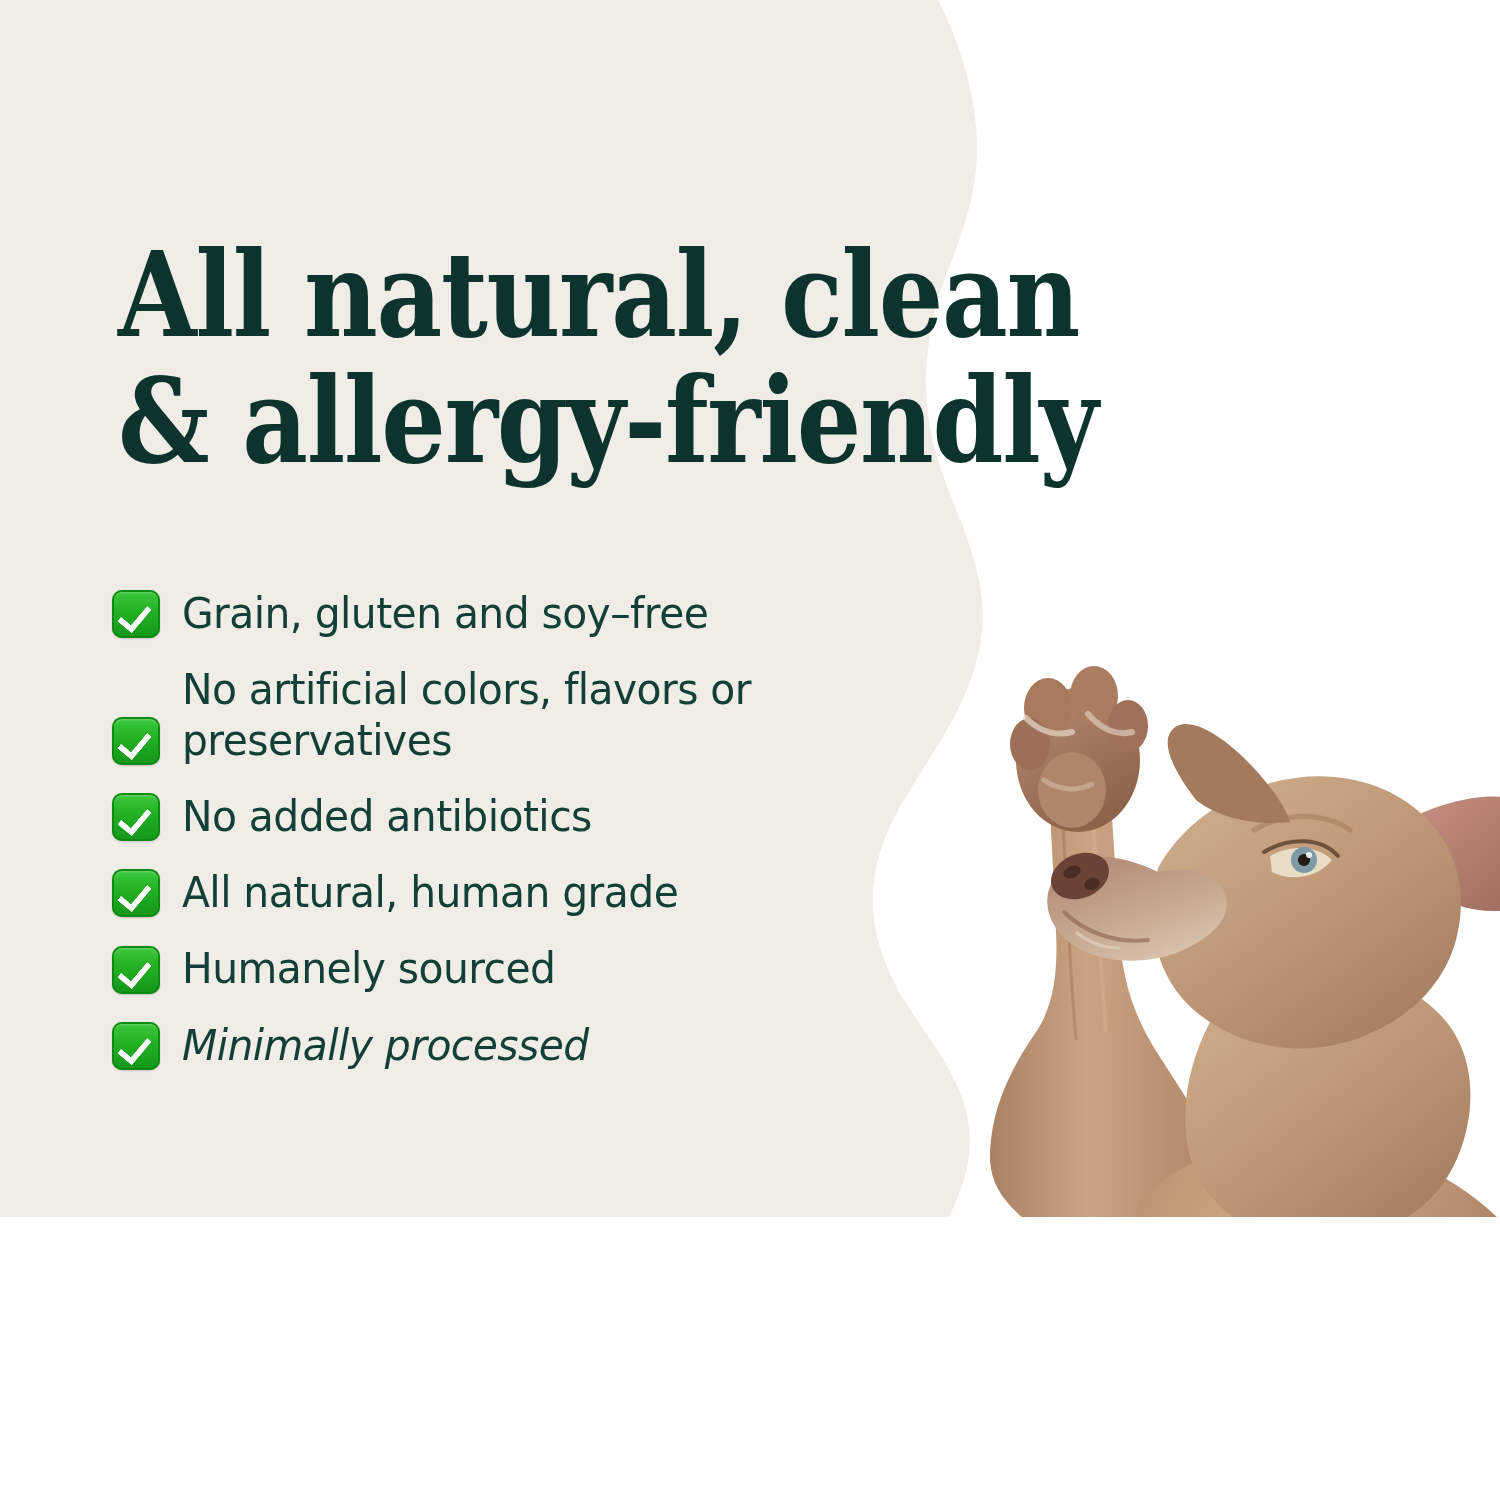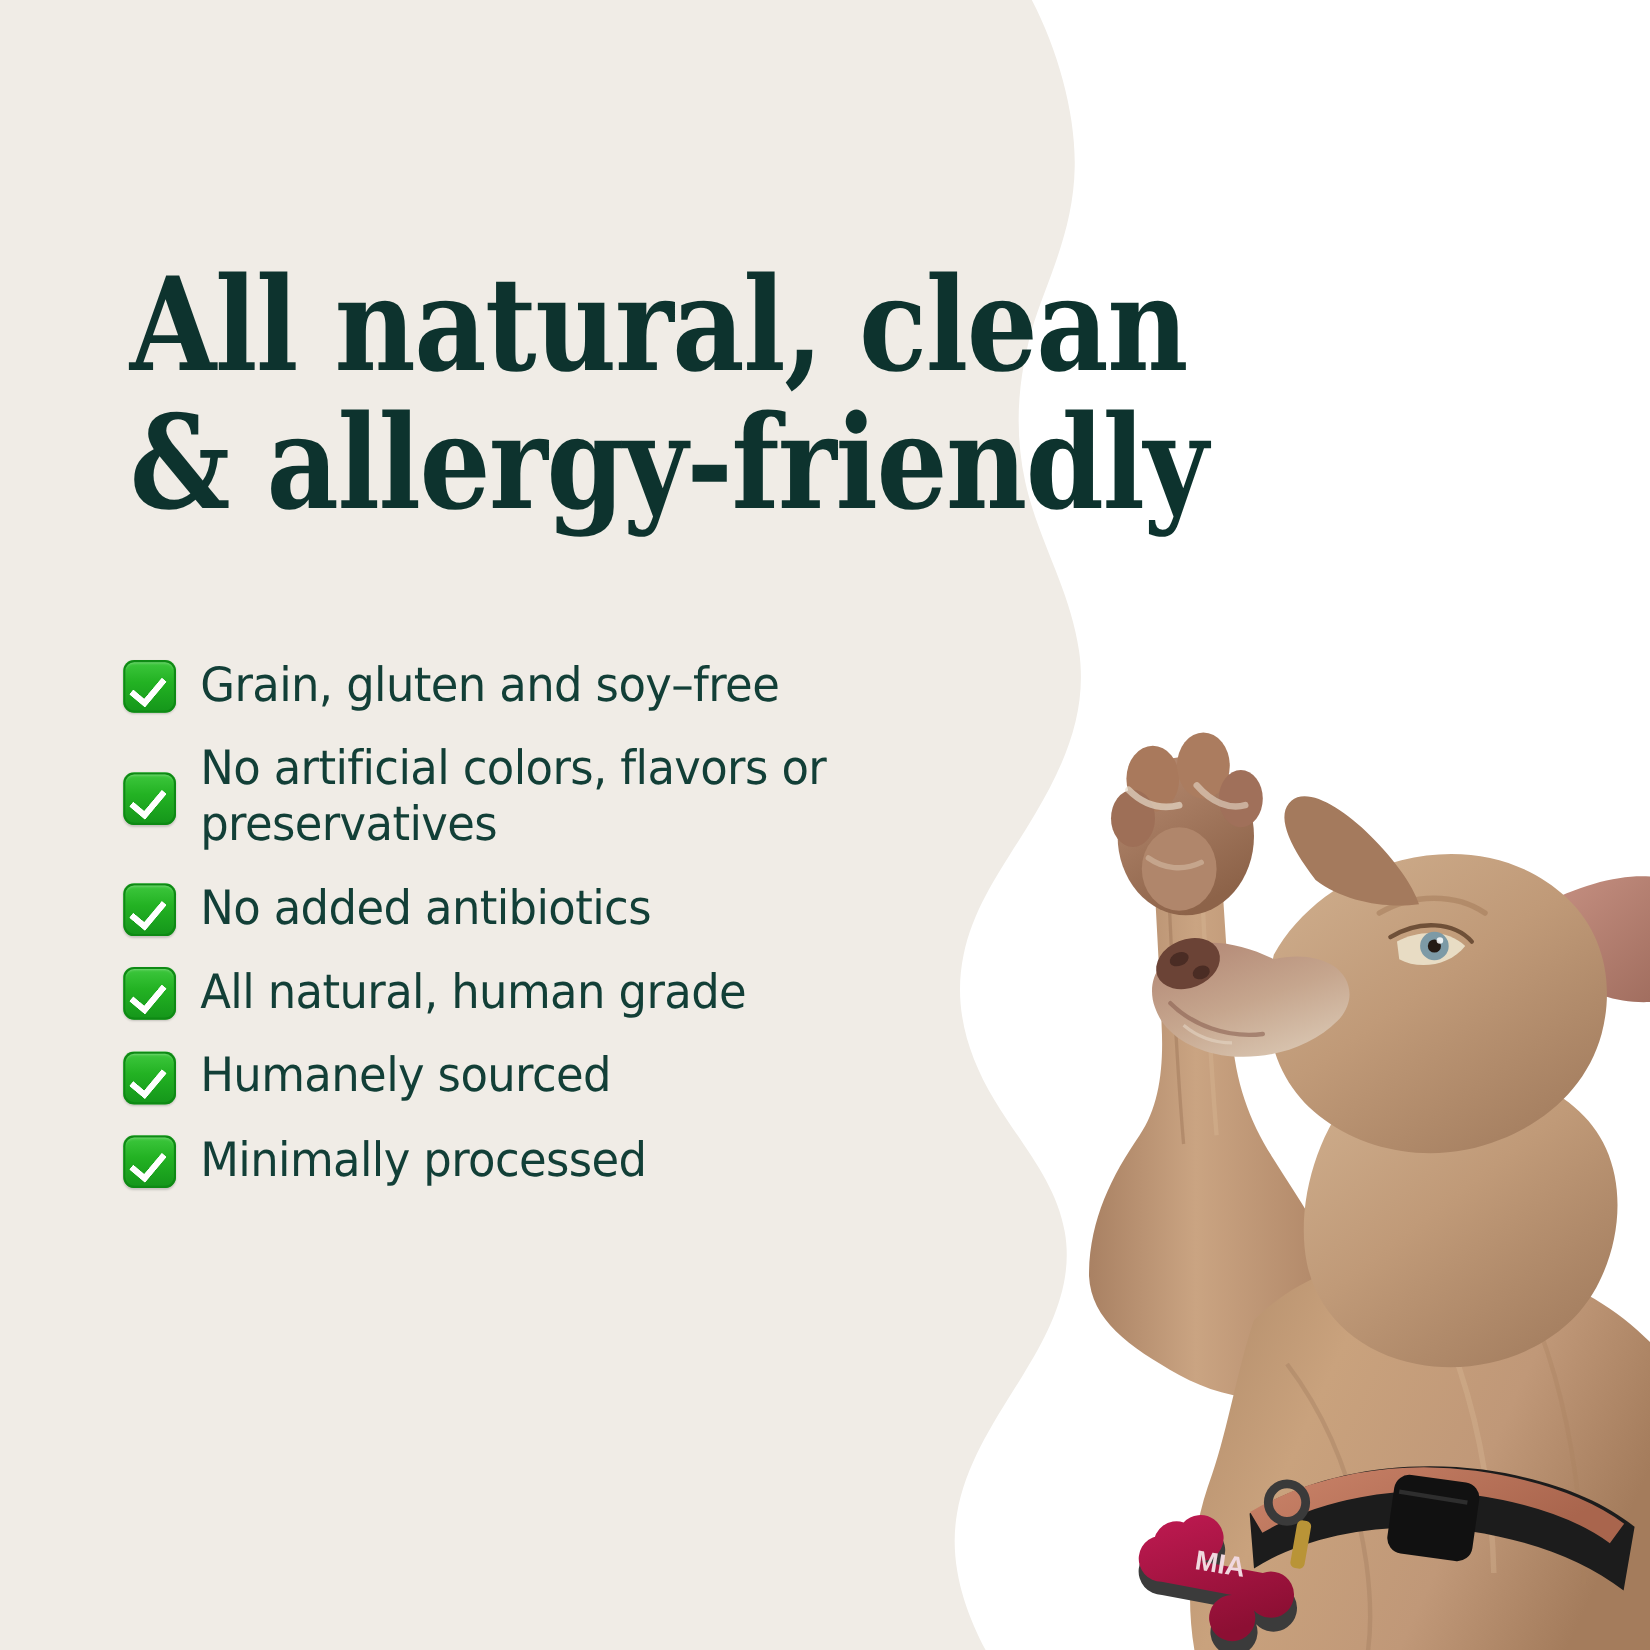--- a/index.html
+++ b/index.html
@@ -11,21 +11,21 @@
     width: 1500px;
     height: 1500px;
     overflow: hidden;
     font-family: "Liberation Sans", sans-serif;
     background: #ffffff;
   }
 
   #stage {
     position: relative;
     width: 1500px;
-    height: 1500px;
+    height: 1217px;
     background: #ffffff;
     overflow: hidden;
   }
 
   
   .bg-wave {
     position: absolute;
     left: 0;
     top: 0;
     width: 1500px;
@@ -63,25 +63,24 @@
     left: 112px;
     top: 588px;
     width: 810px;
     z-index: 6;
     margin: 0;
     padding: 0;
     list-style: none;
   }
   .benefit-row {
     display: flex;
-    align-items: center;
+    align-items: flex-end;
     margin-bottom: 26px;
-    margin-top: 10px;
-  }
-  .benefit-row:last-child { margin-bottom: 0; }
+  }
+  .benefit-row:last-child { margin-bottom: 0; font-style: italic; }
 
   
   .check-badge {
     flex: 0 0 auto;
     width: 48px;
     height: 48px;
     margin-top: 2px;
     margin-right: 22px;
     border-radius: 10px;
     background: linear-gradient(180deg, #3fc93f 0%, #23b223 42%, #14951a 100%);

